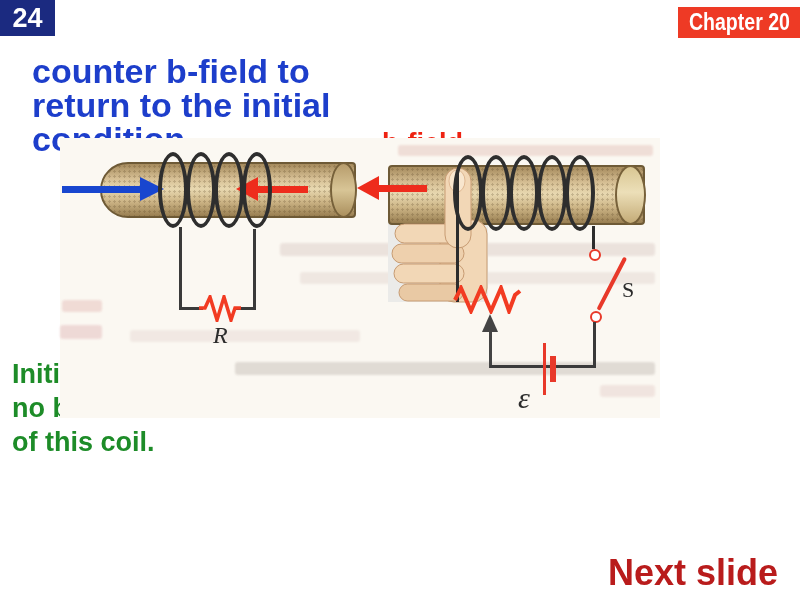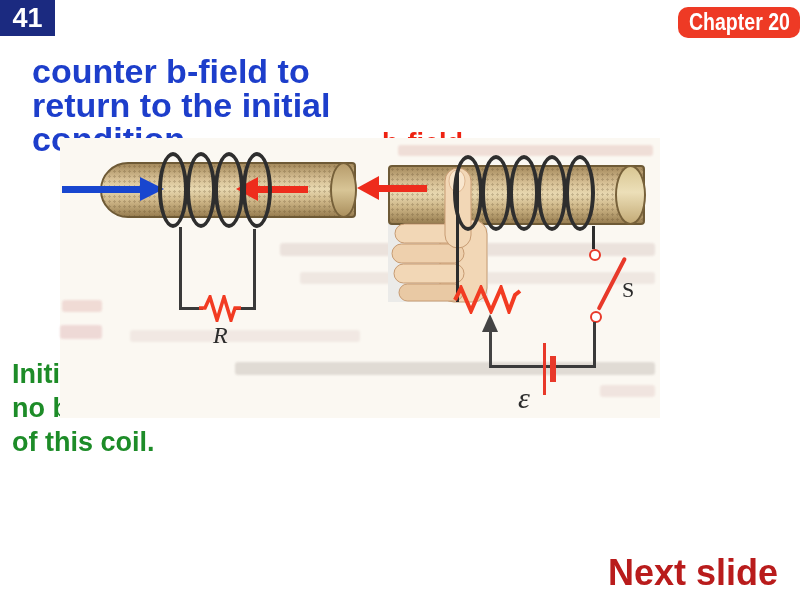--- a/index.html
+++ b/index.html
@@ -9,21 +9,21 @@
     --coil-wire:#2e2e2e; --circuit-wire:#3a3a3a;
   }
   html,body{margin:0;padding:0;}
   body{width:800px;height:600px;background:#ffffff;overflow:hidden;
        font-family:"Liberation Sans",sans-serif;position:relative;}
   .abs{position:absolute;}
 
   .slide-number{left:0;top:0;width:55px;height:36px;background:var(--slide-number-bg);
     color:#fff;font-size:27px;font-weight:700;display:flex;align-items:center;justify-content:center;}
   .chapter-badge{left:678px;top:7px;width:122px;height:31px;background:var(--chapter-bg);
-    color:#fff;font-size:23px;font-weight:700;display:flex;align-items:center;justify-content:center;border-radius:10px;}
+    color:#fff;font-size:23px;font-weight:700;display:flex;align-items:center;justify-content:center;}
   .chapter-badge span{display:inline-block;transform:scaleX(.85);white-space:nowrap;}
 
   .note{white-space:pre-line;font-weight:700;}
   .note-blue{left:32px;top:54px;font-size:34px;line-height:34px;color:var(--blue-text);}
   .note-green{left:12px;top:357px;font-size:27px;line-height:34px;color:var(--green-text);}
   .label-bfield{left:382px;top:128px;font-size:27px;font-weight:700;color:var(--red-text);}
   .next-slide{left:608px;top:552px;font-size:36px;font-weight:600;color:#b91c1c;cursor:pointer;}
 
   
   .scan{left:60px;top:138px;width:600px;height:280px;background:#fbf8f2;}
@@ -54,21 +54,21 @@
   .wire{background:var(--circuit-wire);}
   .serif-label{font-family:"Liberation Serif",serif;color:#2b2b2b;}
   .circle-terminal{width:12px;height:12px;border:2.5px solid #e8392a;border-radius:50%;background:#fff;box-sizing:border-box;}
   .switch-arm{width:59px;height:3.5px;background:#e8392a;transform-origin:0 50%;transform:rotate(-62.6deg);border-radius:2px;}
   .battery-line{background:#e8392a;}
   .uparrow-head{width:0;height:0;border-left:8px solid transparent;border-right:8px solid transparent;border-bottom:18px solid #444;}
 </style>
 </head>
 <body>
 
-<div class="abs slide-number">41</div>
+<div class="abs slide-number">24</div>
 
 <div class="abs chapter-badge">
   <span>Chapter 20</span>
 </div>
 
 <div class="abs note note-blue">counter b-field to
 return to the initial
 condition</div>
 
 <div class="abs label-bfield">b-field</div>

